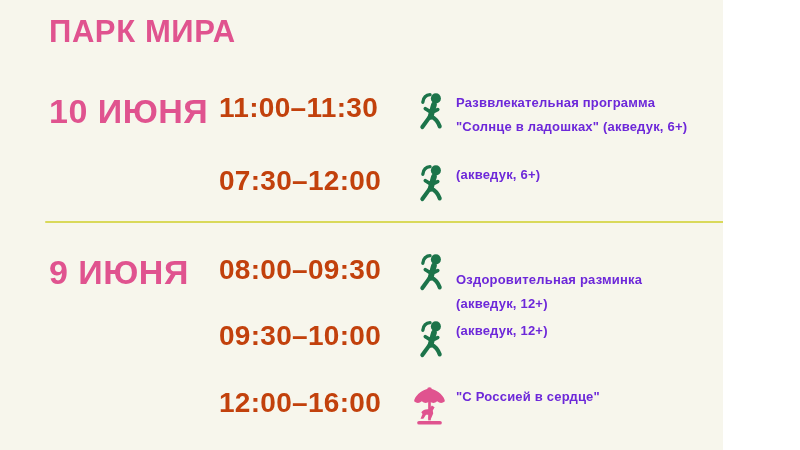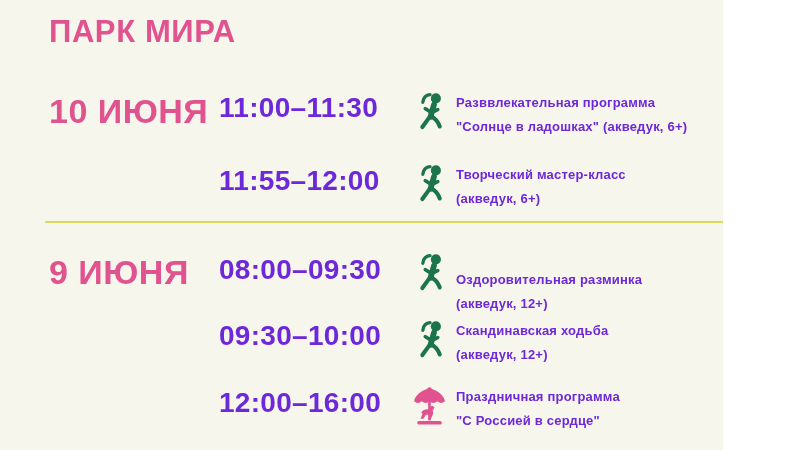--- a/index.html
+++ b/index.html
@@ -15,21 +15,21 @@
     color:#e0538f; white-space:nowrap;
   }
   .date-label {
     position:absolute; left:49px;
     font-size:34px; font-weight:700; letter-spacing:.5px;
     color:#e0538f; white-space:nowrap;
   }
   .event-time {
     position:absolute; left:219px;
     font-size:28px; font-weight:700; letter-spacing:.3px;
-    color:#6d28d9; white-space:nowrap;
+    color:#c2410c; white-space:nowrap;
   }
   .event-icon {
     position:absolute; left:417px; width:31px; height:42px;
     color:#1c744a;
   }
   .event-icon.pink { left:411px; width:37px; height:44px; color:#e0538f; }
   .event-desc {
     position:absolute; left:456px;
     font-size:13px; font-weight:700; letter-spacing:.2px;
     color:#6d28d9; line-height:24px; white-space:nowrap;
@@ -73,26 +73,25 @@
     <svg class="event-icon" style="top:90px" viewBox="0 0 32 40">
         <use href="#icon-person"></use>
       </svg>
     <div class="event-desc" style="top:91px">
       <div>Разввлекательная программа</div>
       <div>"Солнце в ладошках" (акведук, 6+)</div>
     </div>
   </div>
 
   <div>
-    <div class="event-time" style="top:165px">11:55–12:00</div>
+    <div class="event-time" style="top:165px">07:30–12:00</div>
     <svg class="event-icon" style="top:162px" viewBox="0 0 32 40">
         <use href="#icon-person"></use>
       </svg>
     <div class="event-desc" style="top:163px">
-      <div>Творческий мастер-класс</div>
       <div>(акведук, 6+)</div>
     </div>
   </div>
 
   <div class="divider"></div>
 
   <div class="date-label" style="top:253px">9 ИЮНЯ</div>
 
   <div>
     <div class="event-time" style="top:254px">08:00–09:30</div>
@@ -104,29 +103,27 @@
       <div>(акведук, 12+)</div>
     </div>
   </div>
 
   <div>
     <div class="event-time" style="top:320px">09:30–10:00</div>
     <svg class="event-icon" style="top:318px" viewBox="0 0 32 40">
         <use href="#icon-person"></use>
       </svg>
     <div class="event-desc" style="top:319px">
-      <div>Скандинавская ходьба</div>
       <div>(акведук, 12+)</div>
     </div>
   </div>
 
   <div>
     <div class="event-time" style="top:387px">12:00–16:00</div>
     <svg class="event-icon pink" style="top:385px" viewBox="0 0 36 40">
         <use href="#icon-carousel"></use>
       </svg>
     <div class="event-desc" style="top:385px">
-      <div>Праздничная программа</div>
       <div>"С Россией в сердце"</div>
     </div>
   </div>
 
 </div>
 
 </body></html>

